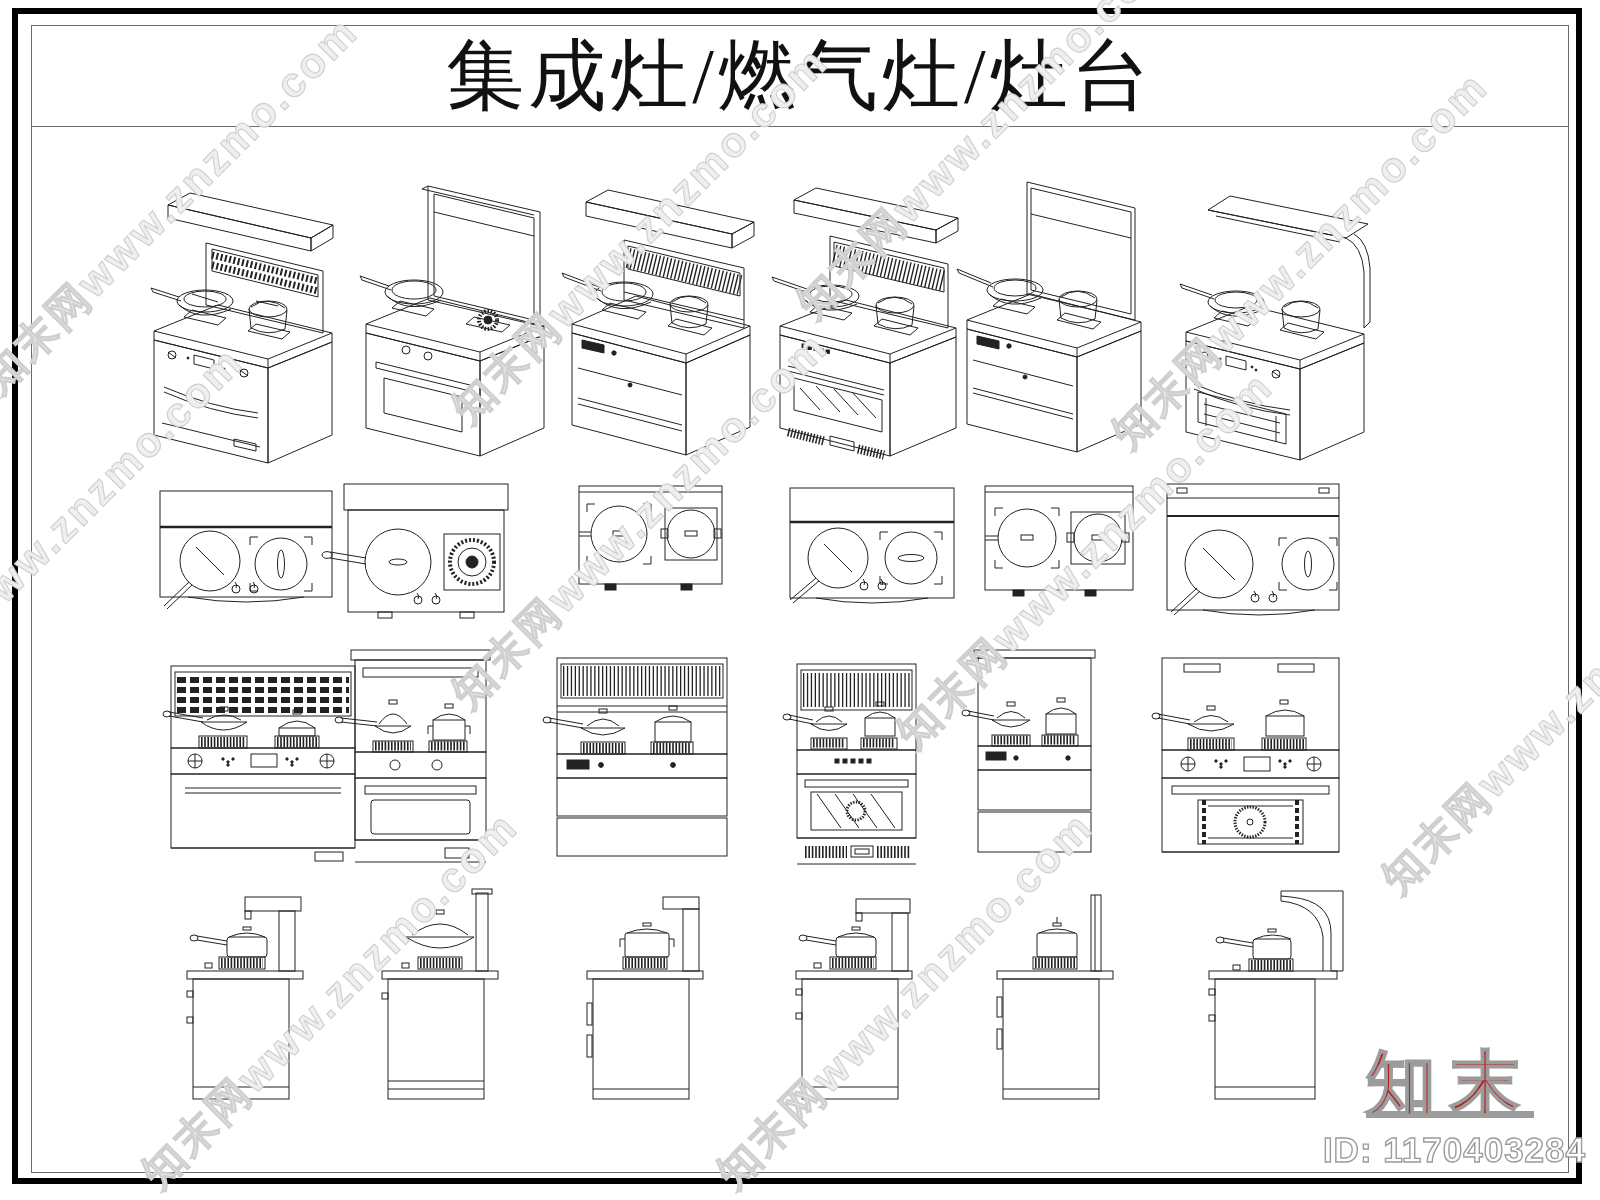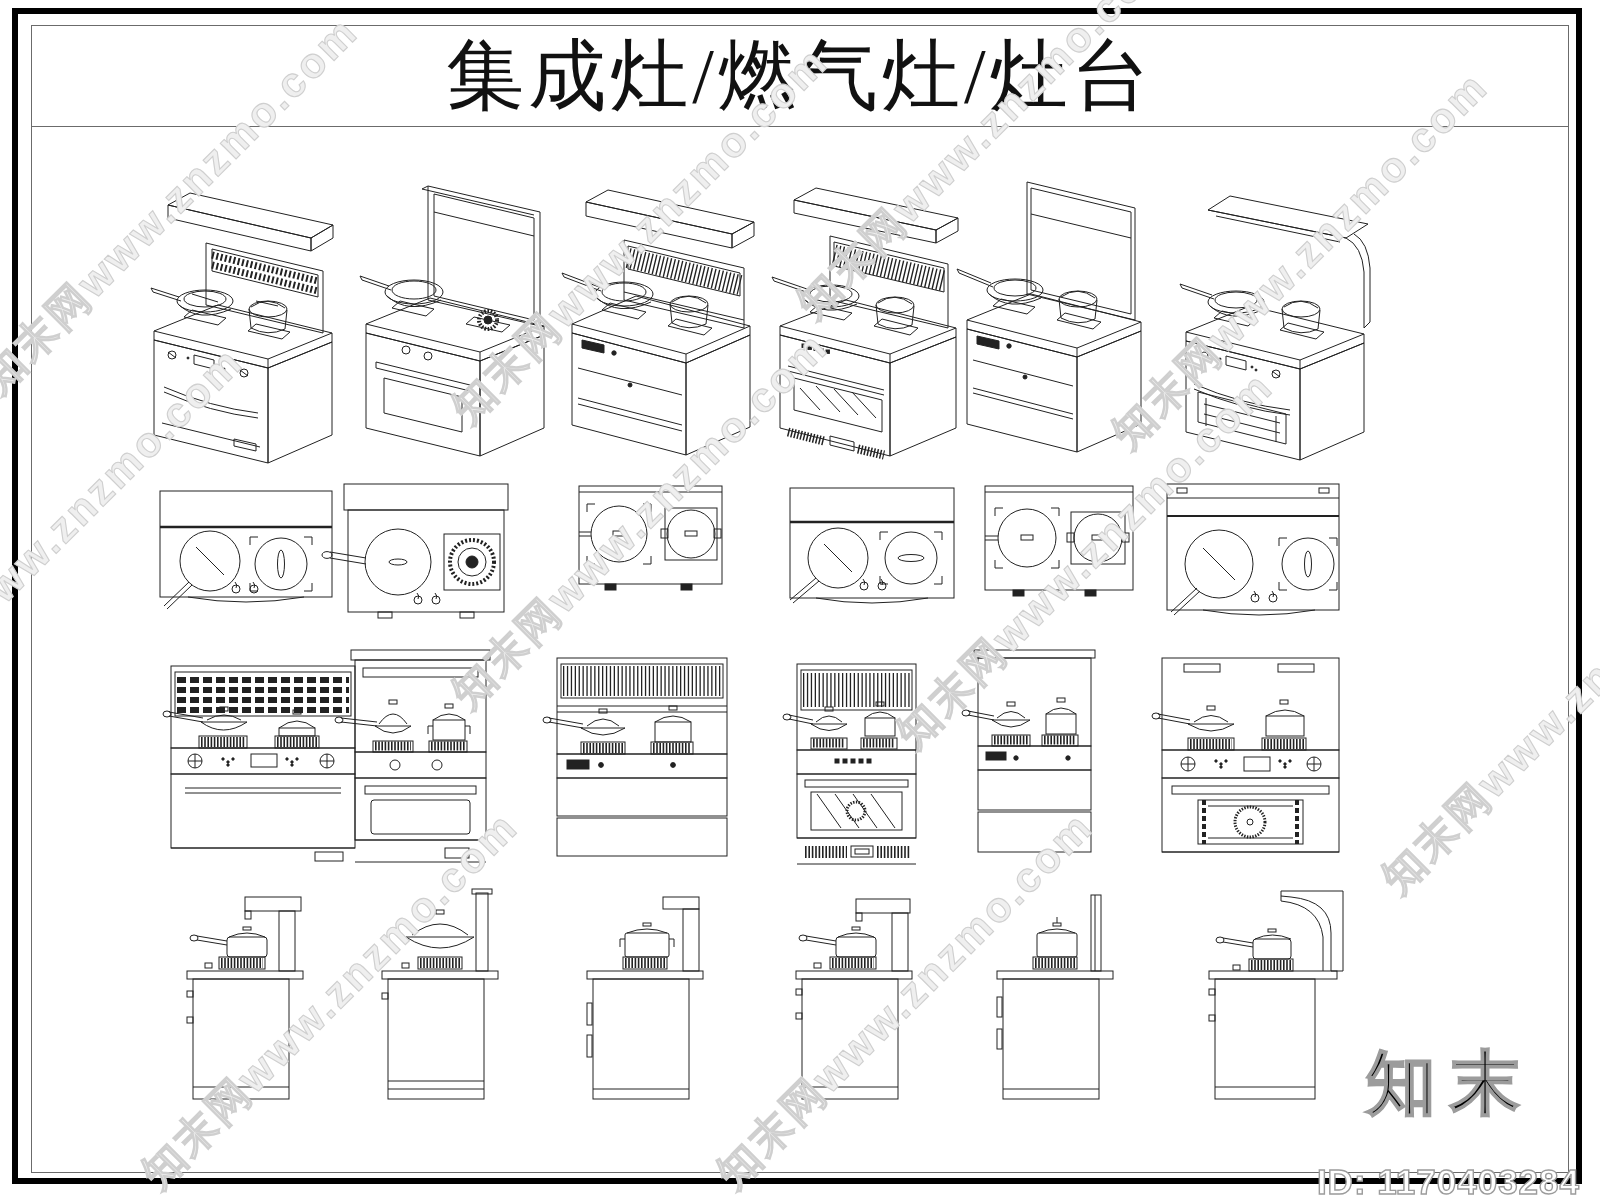--- a/index.html
+++ b/index.html
@@ -14,23 +14,23 @@
               letter-spacing:4px;color:#111;line-height:1;}
   
   .wm{position:absolute;white-space:nowrap;font-weight:bold;font-size:42px;letter-spacing:3px;
       color:#efefef;-webkit-text-stroke:1.1px #cfcfcf;transform:translate(-50%,-50%) rotate(-45deg);
       pointer-events:none;z-index:5;}
   
   .fig{position:absolute;z-index:2;}
   .fig svg{overflow:visible;display:block;}
   
   .logo-znm{position:absolute;right:66px;top:1048px;font-size:70px;font-weight:bold;letter-spacing:14px;
-            color:#000000;-webkit-text-stroke:1.6px #9c9c9c;z-index:6;line-height:1;}
-  .page-id{position:absolute;right:20px;top:1132px;font-size:35px;font-weight:bold;letter-spacing:1px;
-           color:#fff;-webkit-text-stroke:1.4px #9c9c9c;z-index:6;line-height:1;margin-top:32px;}
+            color:#b91c1c;-webkit-text-stroke:1.6px #9c9c9c;z-index:6;line-height:1;text-decoration:underline;}
+  .page-id{position:absolute;right:14px;top:1132px;font-size:35px;font-weight:bold;letter-spacing:1px;
+           color:#fff;-webkit-text-stroke:1.4px #9c9c9c;z-index:6;line-height:1;}
 </style>
 </head>
 <body>
 
 <div id="canvas">
 
   <div class="outer-frame"></div>
   <div class="inner-frame"></div>
   <div class="title-band">
     <div class="page-title">集成灶/燃气灶/灶台</div>

